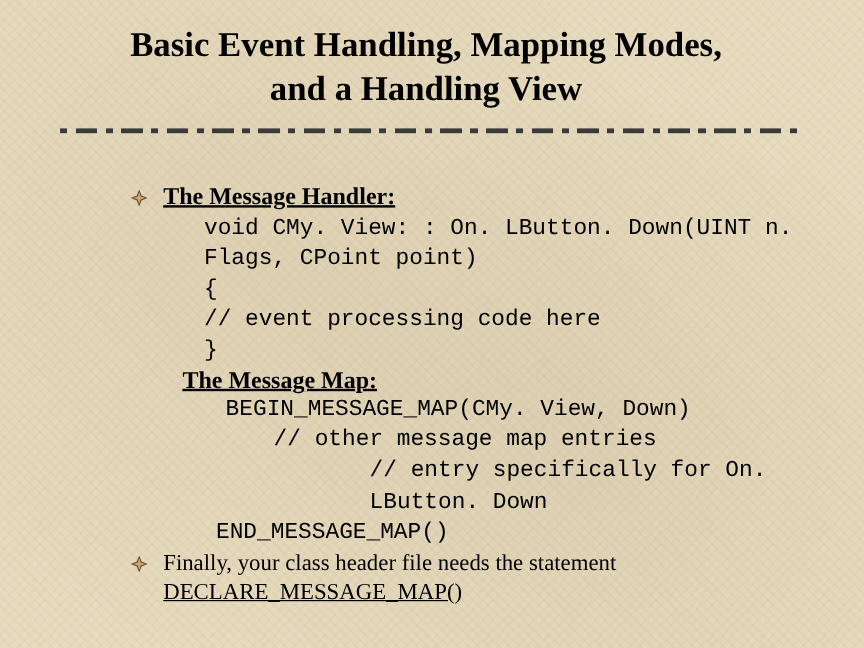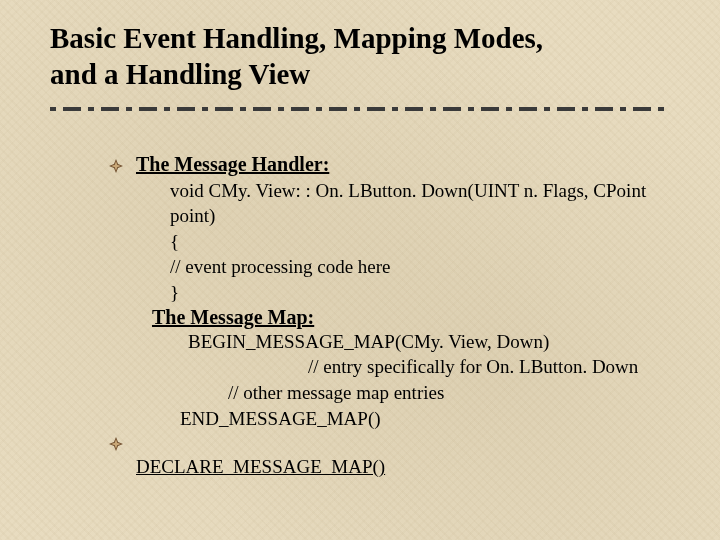--- a/index.html
+++ b/index.html
@@ -22,59 +22,60 @@
   }
   .slide {
     padding: 20px 50px 20px 50px;
     box-sizing: border-box;
     width: 100%;
     height: 100%;
   }
   .title {
     font-size: 29px;
     font-weight: bold;
-    text-align: left;
+    text-align: center;
     line-height: 1.25;
     margin: 0 0 14px 0;
     padding-right: 10px;
   }
   .divider {
     width: 100%;
     height: 4px;
     margin-bottom: 42px;
     background-image: repeating-linear-gradient(to right,
       #3a3a3a 0px, #3a3a3a 6px,
       transparent 6px, transparent 13px,
       #3a3a3a 13px, #3a3a3a 31px,
       transparent 31px, transparent 38px);
   }
   .content {
     padding-left: 58px;
   }
   .bullet-row {
     display: flex;
-    align-items: flex-end;
+    align-items: center;
     margin-bottom: 2px;
   }
   .bullet {
     flex: 0 0 18px;
     height: 18px;
     margin-right: 10px;
     margin-top: 3px;
     position: relative;
   }
   .bullet svg { display: block; }
   .heading {
     font-size: 20px;
     font-weight: bold;
     text-decoration: underline;
   }
   .code-block {
     font-size: 19px;
     line-height: 1.35;
+    font-family: Liberation Mono, monospace;
   }
   .indent-1 { padding-left: 62px; }
   .indent-2 { padding-left: 80px; }
   .indent-2b { padding-left: 72px; }
   .indent-3 { padding-left: 200px; }
   .indent-4 { padding-left: 120px; }
   .plain-line { padding-left: 28px; font-size: 19px; text-decoration: underline; }
   .map-sub { margin-left: 44px; }
 </style>
 </head>
@@ -102,28 +103,29 @@
     </div>
 
     <div class="code-block indent-1">void CMy. View: : On. LButton. Down(UINT n. Flags, CPoint point)</div>
     <div class="code-block indent-1">{</div>
     <div class="code-block indent-1"> // event processing code here</div>
     <div class="code-block indent-1">}</div>
 
     <div class="heading map-sub">The Message Map:</div>
 
     <div class="code-block indent-2">BEGIN_MESSAGE_MAP(CMy. View, Down)</div>
+    <div class="code-block indent-4">// other message map entries</div>
     <div class="code-block indent-3">// entry specifically for On. LButton. Down</div>
-    <div class="code-block indent-4">// other message map entries</div>
     <div class="code-block indent-2b">END_MESSAGE_MAP()</div>
 
     <div class="bullet-row" style="margin-top:2px;">
       <span class="bullet">
         <svg width="16" height="16" viewBox="0 0 16 16">
           <polygon points="8,1 10,6 15,8 10,10 8,15 6,10 1,8 6,6" fill="#6b4a2a"></polygon>
           <polygon points="8,3 9.2,6.8 13,8 9.2,9.2 8,13 6.8,9.2 3,8 6.8,6.8" fill="#c9a878"></polygon>
         </svg>
       </span>
+      <span style="font-size:19px;">Finally, your class header file needs the statement</span>
     </div>
     <div class="plain-line">DECLARE_MESSAGE_MAP()</div>
 
   </div>
 </div>
 
 </body></html>

